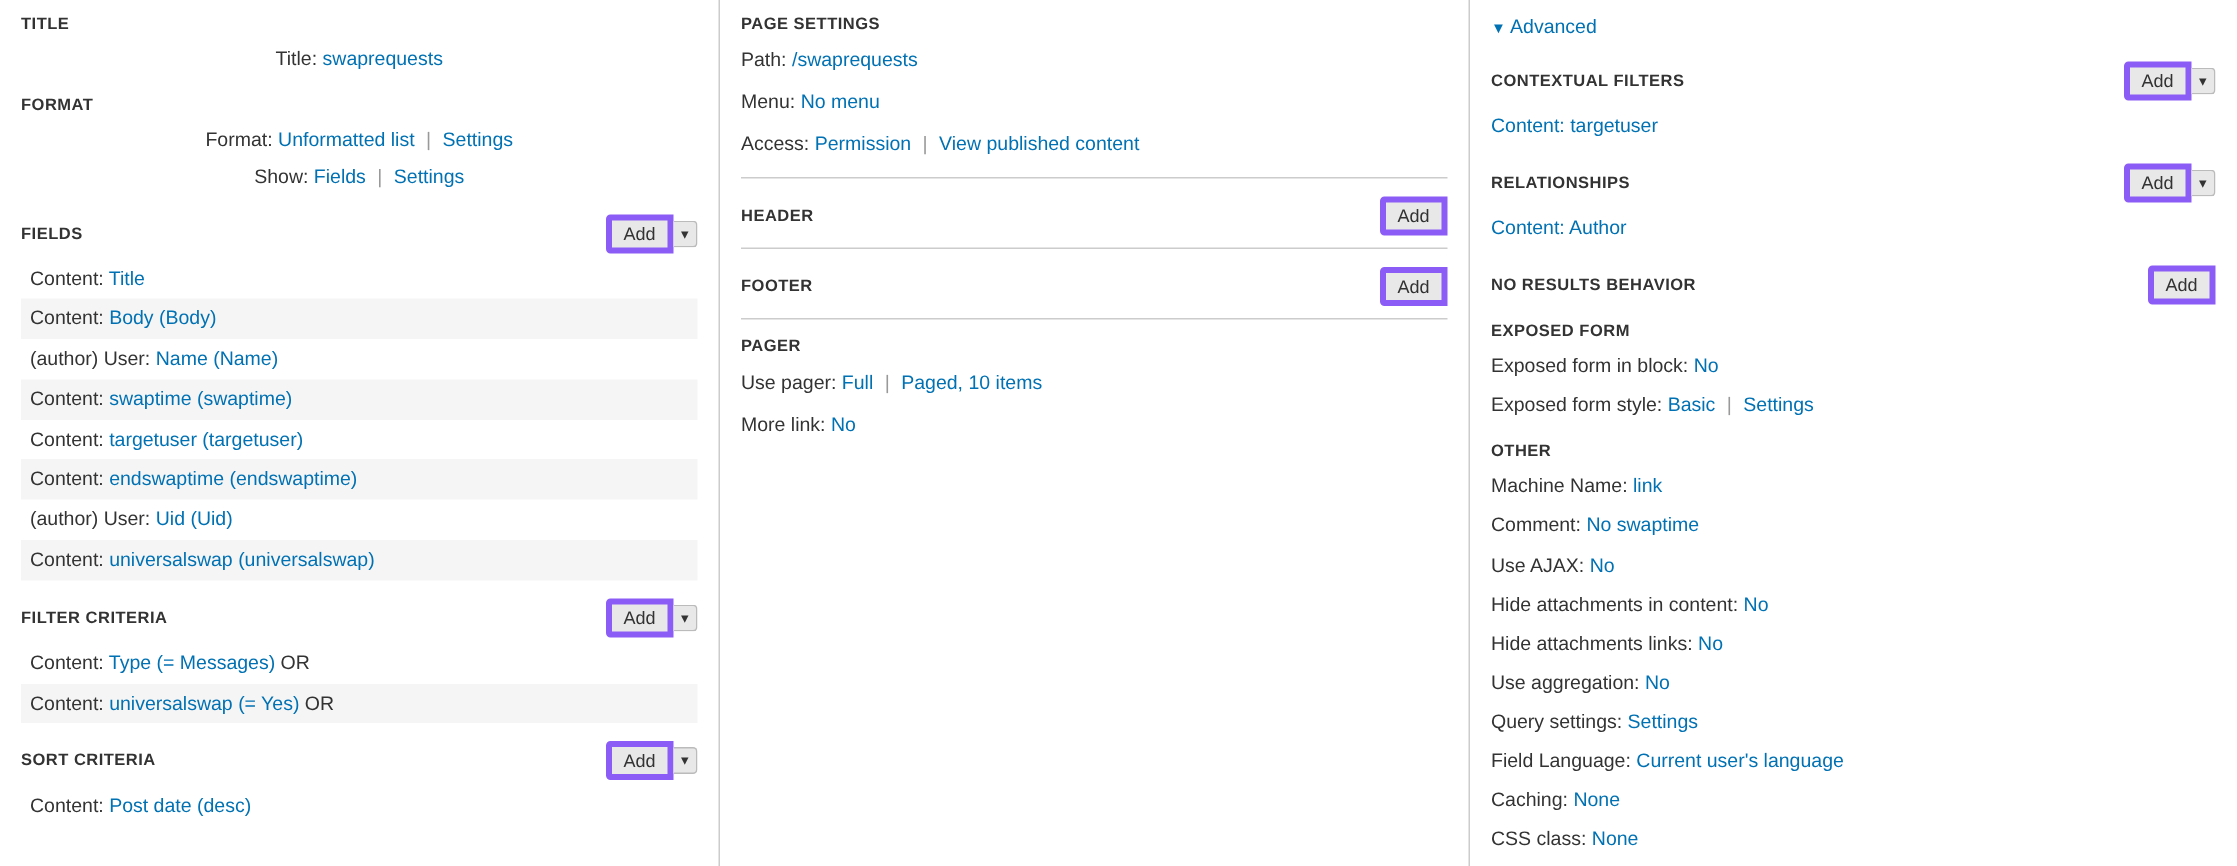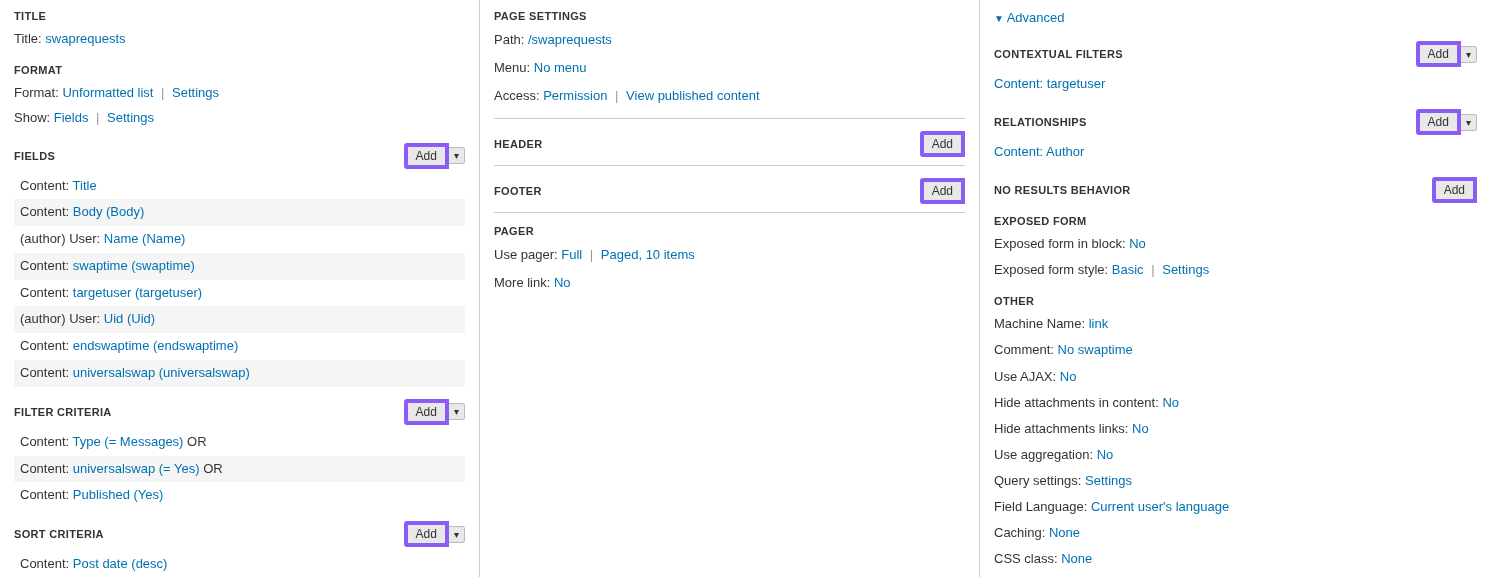--- a/index.html
+++ b/index.html
@@ -95,20 +95,21 @@
     a, .link {
       color: #0071b3;
       text-decoration: none;
       cursor: pointer;
     }
 
     
     .list-item {
       padding: 3px 0;
       line-height: 1.5;
+      text-align: center;
     }
 
     
     .field-row {
       padding: 3px 6px;
       line-height: 1.6;
     }
     .field-row:nth-child(even) {
       background: #f5f5f5;
     }
@@ -184,36 +185,35 @@
         <button class="add-btn">Add</button>
         <button class="add-btn-arrow">▾</button>
       </div>
     </div>
     <div>
       <div class="field-row">Content: <a class="link">Title</a></div>
       <div class="field-row">Content: <a class="link">Body (Body)</a></div>
       <div class="field-row">(author) User: <a class="link">Name (Name)</a></div>
       <div class="field-row">Content: <a class="link">swaptime (swaptime)</a></div>
       <div class="field-row">Content: <a class="link">targetuser (targetuser)</a></div>
+      <div class="field-row">Content: <a class="link">endswaptime (endswaptime)</a></div>
       <div class="field-row">(author) User: <a class="link">Uid (Uid)</a></div>
-      <div class="field-row">Content: <a class="link">endswaptime (endswaptime)</a></div>
       <div class="field-row">Content: <a class="link">universalswap (universalswap)</a></div>
     </div>
 
     <div class="section-header-row">
       <div class="section-title">FILTER CRITERIA</div>
       <div class="add-btn-wrap">
         <button class="add-btn">Add</button>
         <button class="add-btn-arrow">▾</button>
       </div>
     </div>
     <div>
       <div class="field-row">Content: <a class="link">Type (= Messages)</a>  OR</div>
       <div class="field-row">Content: <a class="link">universalswap (= Yes)</a>  OR</div>
-      <div class="field-row">Content: <a class="link">Published (Yes)</a></div>
     </div>
 
     <div class="section-header-row">
       <div class="section-title">SORT CRITERIA</div>
       <div class="add-btn-wrap">
         <button class="add-btn">Add</button>
         <button class="add-btn-arrow">▾</button>
       </div>
     </div>
     <div>

